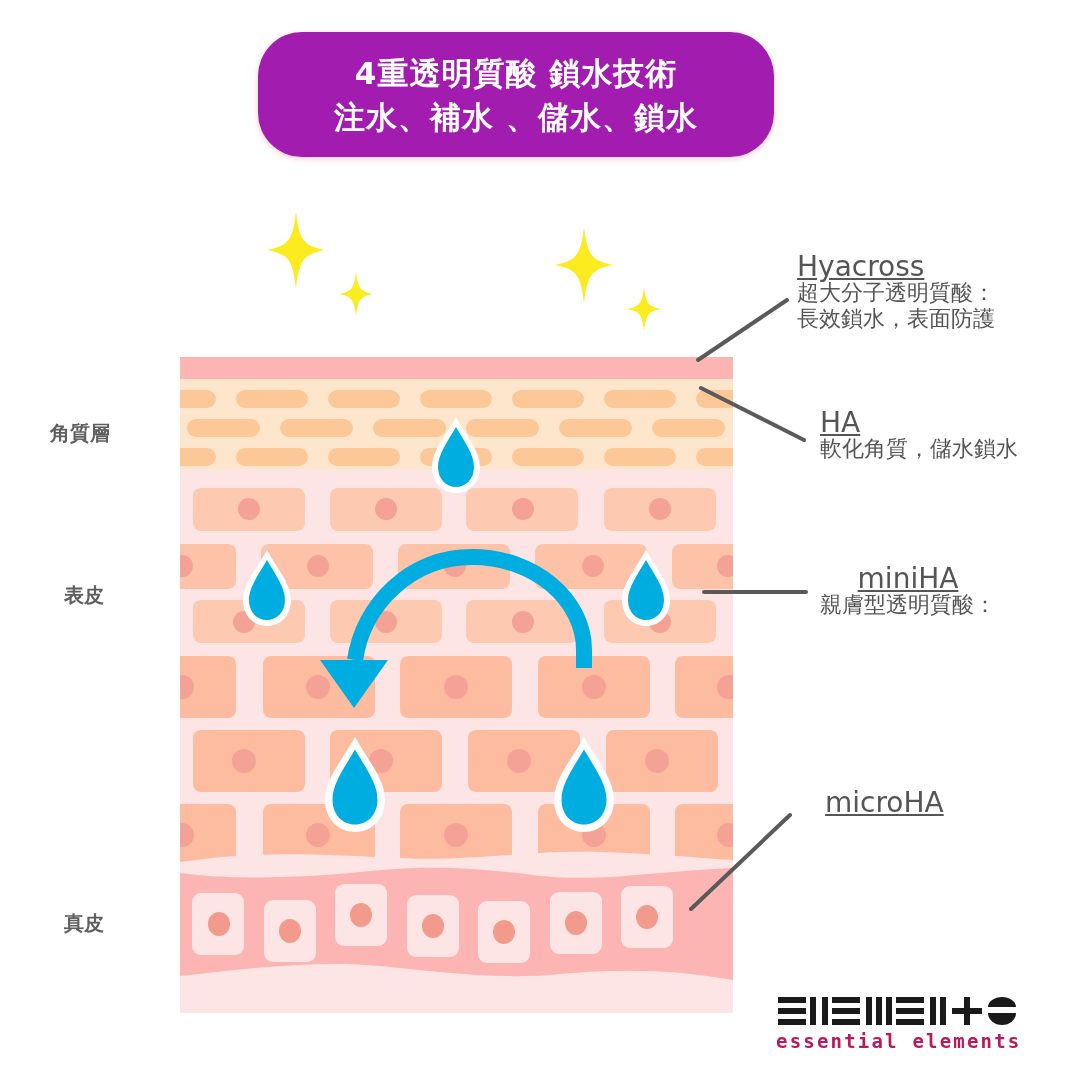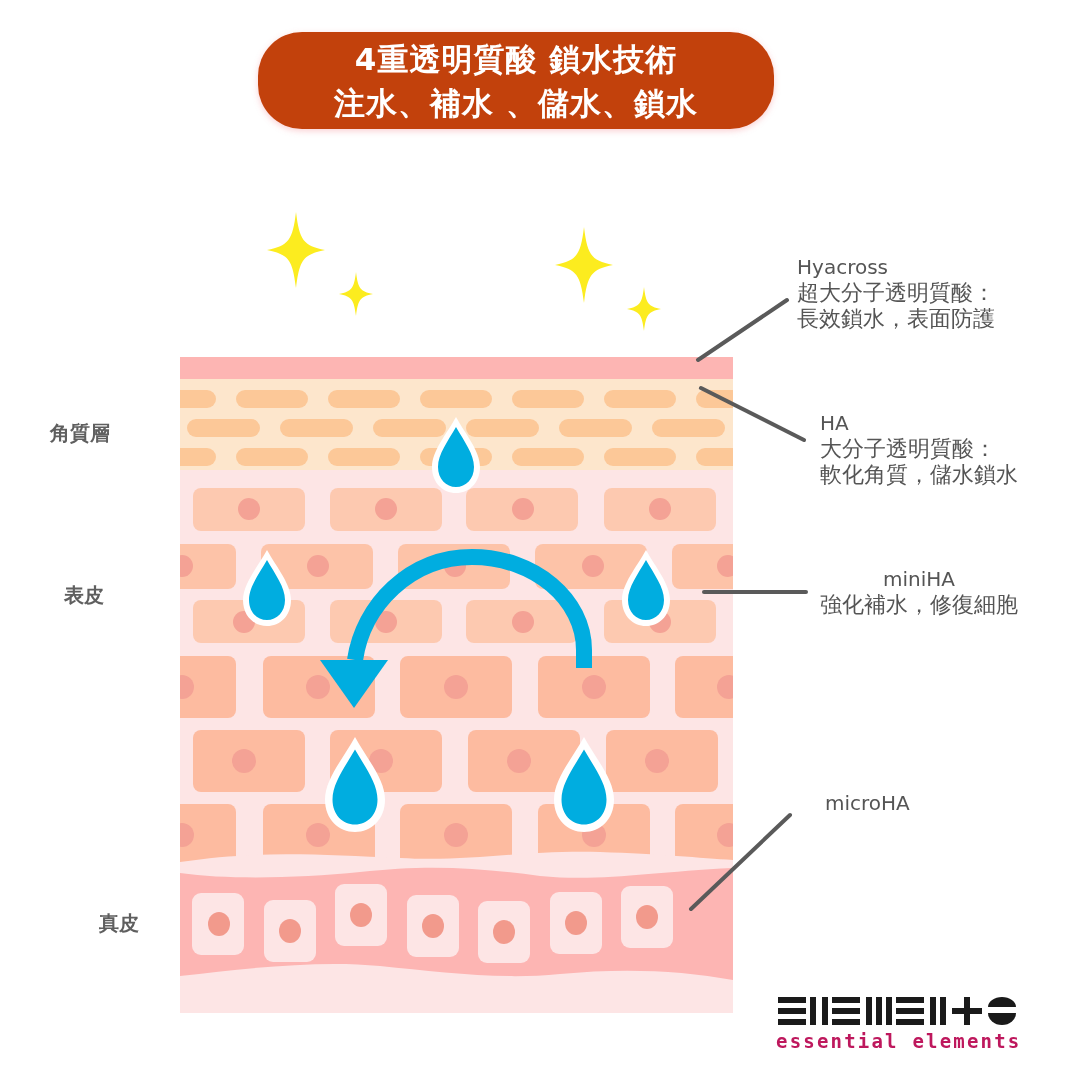--- a/index.html
+++ b/index.html
@@ -1,26 +1,26 @@
 <!DOCTYPE html>
 <html><head>
 <meta charset="utf-8">
 <style>
   html, body { margin:0; padding:0; background:#ffffff; }
   body { width:1080px; height:1080px; position:relative; overflow:hidden;
          font-family: "DejaVu Sans", "Liberation Sans", sans-serif; }
-  .title-pill { position:absolute; left:258px; top:32px; width:516px; height:97px;
-    background:#c2410c; border-radius:44px; box-shadow:0 2px 6px rgba(240,120,130,0.35);
+  .title-pill { position:absolute; left:258px; top:32px; width:516px; height:125px;
+    background:#a21caf; border-radius:44px; box-shadow:0 2px 6px rgba(240,120,130,0.35);
     display:flex; flex-direction:column; align-items:center; justify-content:center; }
   .title-line { color:#ffffff; font-weight:bold; font-size:31px; line-height:44px; letter-spacing:1px;
     white-space:pre; }
   .diagram { position:absolute; left:0; top:0; width:1080px; height:1080px; }
   .layer-label { position:absolute; left:50px; font-size:20px; font-weight:bold; color:#5f5f5f; }
   .callout { position:absolute; color:#555555; font-size:22px; line-height:26px; }
-  .callout .name { display:block; font-size:20px; }
+  .callout .name { display:block; font-size:28px;text-decoration:underline; }
   .callout .line { display:block; white-space:pre; }
   .logo { position:absolute; left:776px; top:995px; width:280px; }
   .logo-text { position:absolute; left:776px; top:1030px; font-family:"DejaVu Sans Mono", "Liberation Mono", monospace;
     font-size:19px; font-weight:bold; color:#be185d; letter-spacing:2.2px; }
 </style>
 </head>
 <body>
 
 <div class="title-pill">
   <span class="title-line">4重透明質酸 鎖水技術</span>
@@ -206,35 +206,34 @@
   <g stroke="#5a5a5a" stroke-width="4" stroke-linecap="round">
     <line x1="698" y1="360" x2="787" y2="300"></line>
     <line x1="701" y1="388" x2="804" y2="440"></line>
     <line x1="704" y1="592" x2="806" y2="592"></line>
     <line x1="691" y1="909" x2="790" y2="815"></line>
   </g>
 </svg>
 
 <div class="layer-label" style="top:420px;">角質層</div>
 <div class="layer-label" style="top:582px; left:64px;">表皮</div>
-<div class="layer-label" style="top:910px; left:64px;margin-left:35px;">真皮</div>
+<div class="layer-label" style="top:910px; left:64px;">真皮</div>
 
 <div class="callout" style="left:797px; top:254px;">
   <span class="name">Hyacross</span>
   <span class="line">超大分子透明質酸：</span>
   <span class="line">長效鎖水，表面防護</span>
 </div>
 <div class="callout" style="left:820px; top:410px;">
   <span class="name">HA</span>
-  <span class="line">大分子透明質酸：</span>
   <span class="line">軟化角質，儲水鎖水</span>
 </div>
 <div class="callout" style="left:820px; top:566px;text-align:center;">
   <span class="name">miniHA</span>
-  <span class="line">強化補水，修復細胞</span>
+  <span class="line">親膚型透明質酸：</span>
 </div>
 <div class="callout" style="left:806px; top:790px;margin-left:19px;">
   <span class="name">microHA</span>
 </div>
 
 <svg class="logo" width="276" height="32" viewBox="0 0 276 32">
   <g fill="#1a1a1a">
 
     <rect x="0" y="2" width="28" height="6"></rect>
       <rect x="0" y="13" width="28" height="6"></rect>

